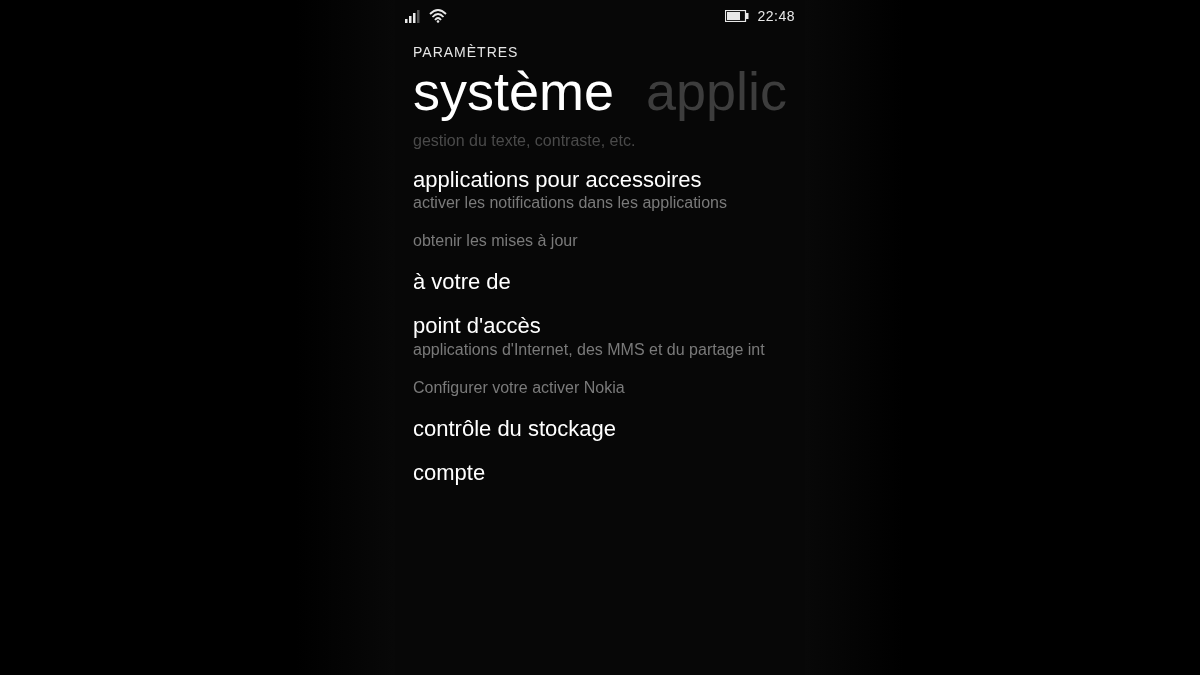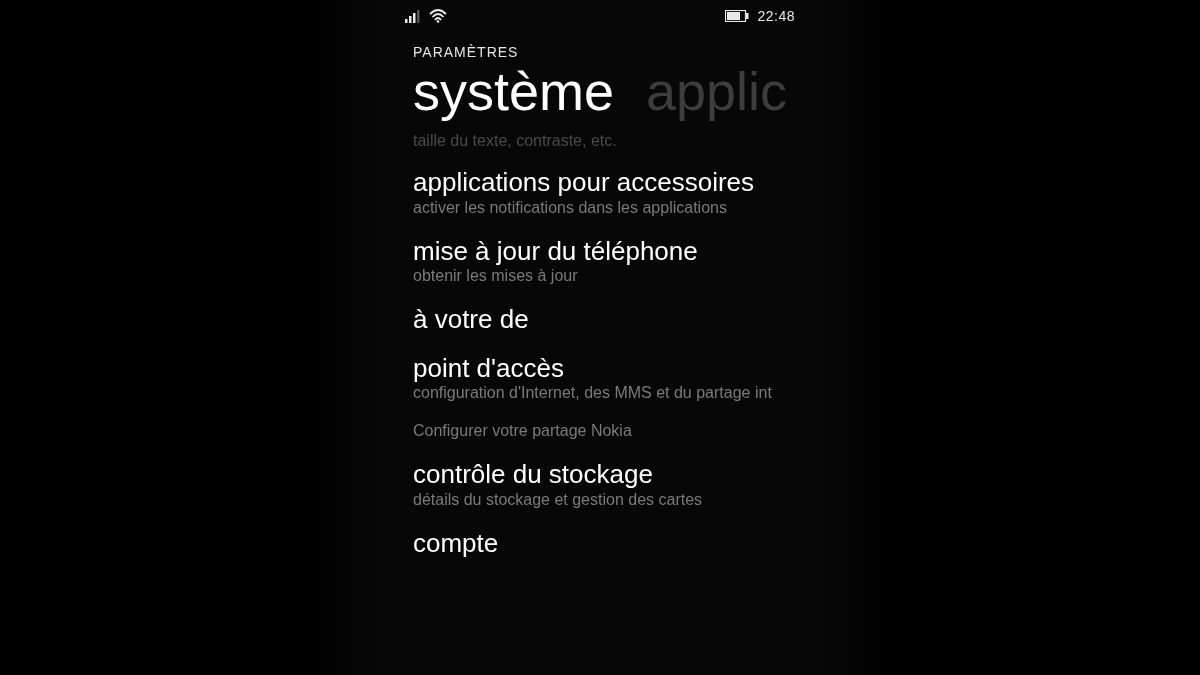--- a/index.html
+++ b/index.html
@@ -98,21 +98,21 @@
     font-weight: 300;
     margin-bottom: 18px;
     margin-top: 0;
   }
   .item {
     margin-bottom: 20px;
     cursor: pointer;
   }
   .item-title {
     color: #ffffff;
-    font-size: 26px;
+    font-size: 22px;
     font-weight: 300;
     line-height: 1.1;
     white-space: nowrap;
     overflow: hidden;
   }
   .item-sub {
     color: #7a7a7a;
     font-size: 16px;
     font-weight: 300;
     margin-top: 2px;
@@ -160,48 +160,46 @@
 
     <div class="header">
       <div class="breadcrumb">PARAMÈTRES</div>
       <div class="pivot">
         <span class="pivot-active">système</span>
         <span class="pivot-inactive">applic</span>
       </div>
     </div>
 
     <div class="list">
-      <div class="partial">taille du texte, contraste, etc.</div>
+      <div class="partial">gestion du texte, contraste, etc.</div>
 
       <div class="item">
         <div class="item-title">applications pour accessoires</div>
         <div class="item-sub">activer les notifications dans les applications</div>
       </div>
 
       <div class="item">
-        <div class="item-title">mise à jour du téléphone</div>
         <div class="item-sub">obtenir les mises à jour</div>
       </div>
 
       <div class="item">
         <div class="item-title">à votre de</div>
       </div>
 
       <div class="item">
         <div class="item-title">point d'accès</div>
-        <div class="item-sub">configuration d'Internet, des MMS et du partage int</div>
-      </div>
-
-      <div class="item">
-        <div class="item-sub">Configurer votre partage Nokia</div>
+        <div class="item-sub">applications d'Internet, des MMS et du partage int</div>
+      </div>
+
+      <div class="item">
+        <div class="item-sub">Configurer votre activer Nokia</div>
       </div>
 
       <div class="item">
         <div class="item-title">contrôle du stockage</div>
-        <div class="item-sub">détails du stockage et gestion des cartes</div>
       </div>
 
       <div class="item last">
         <div class="item-title">compte</div>
       </div>
     </div>
 
   </div>
 </div>
 

